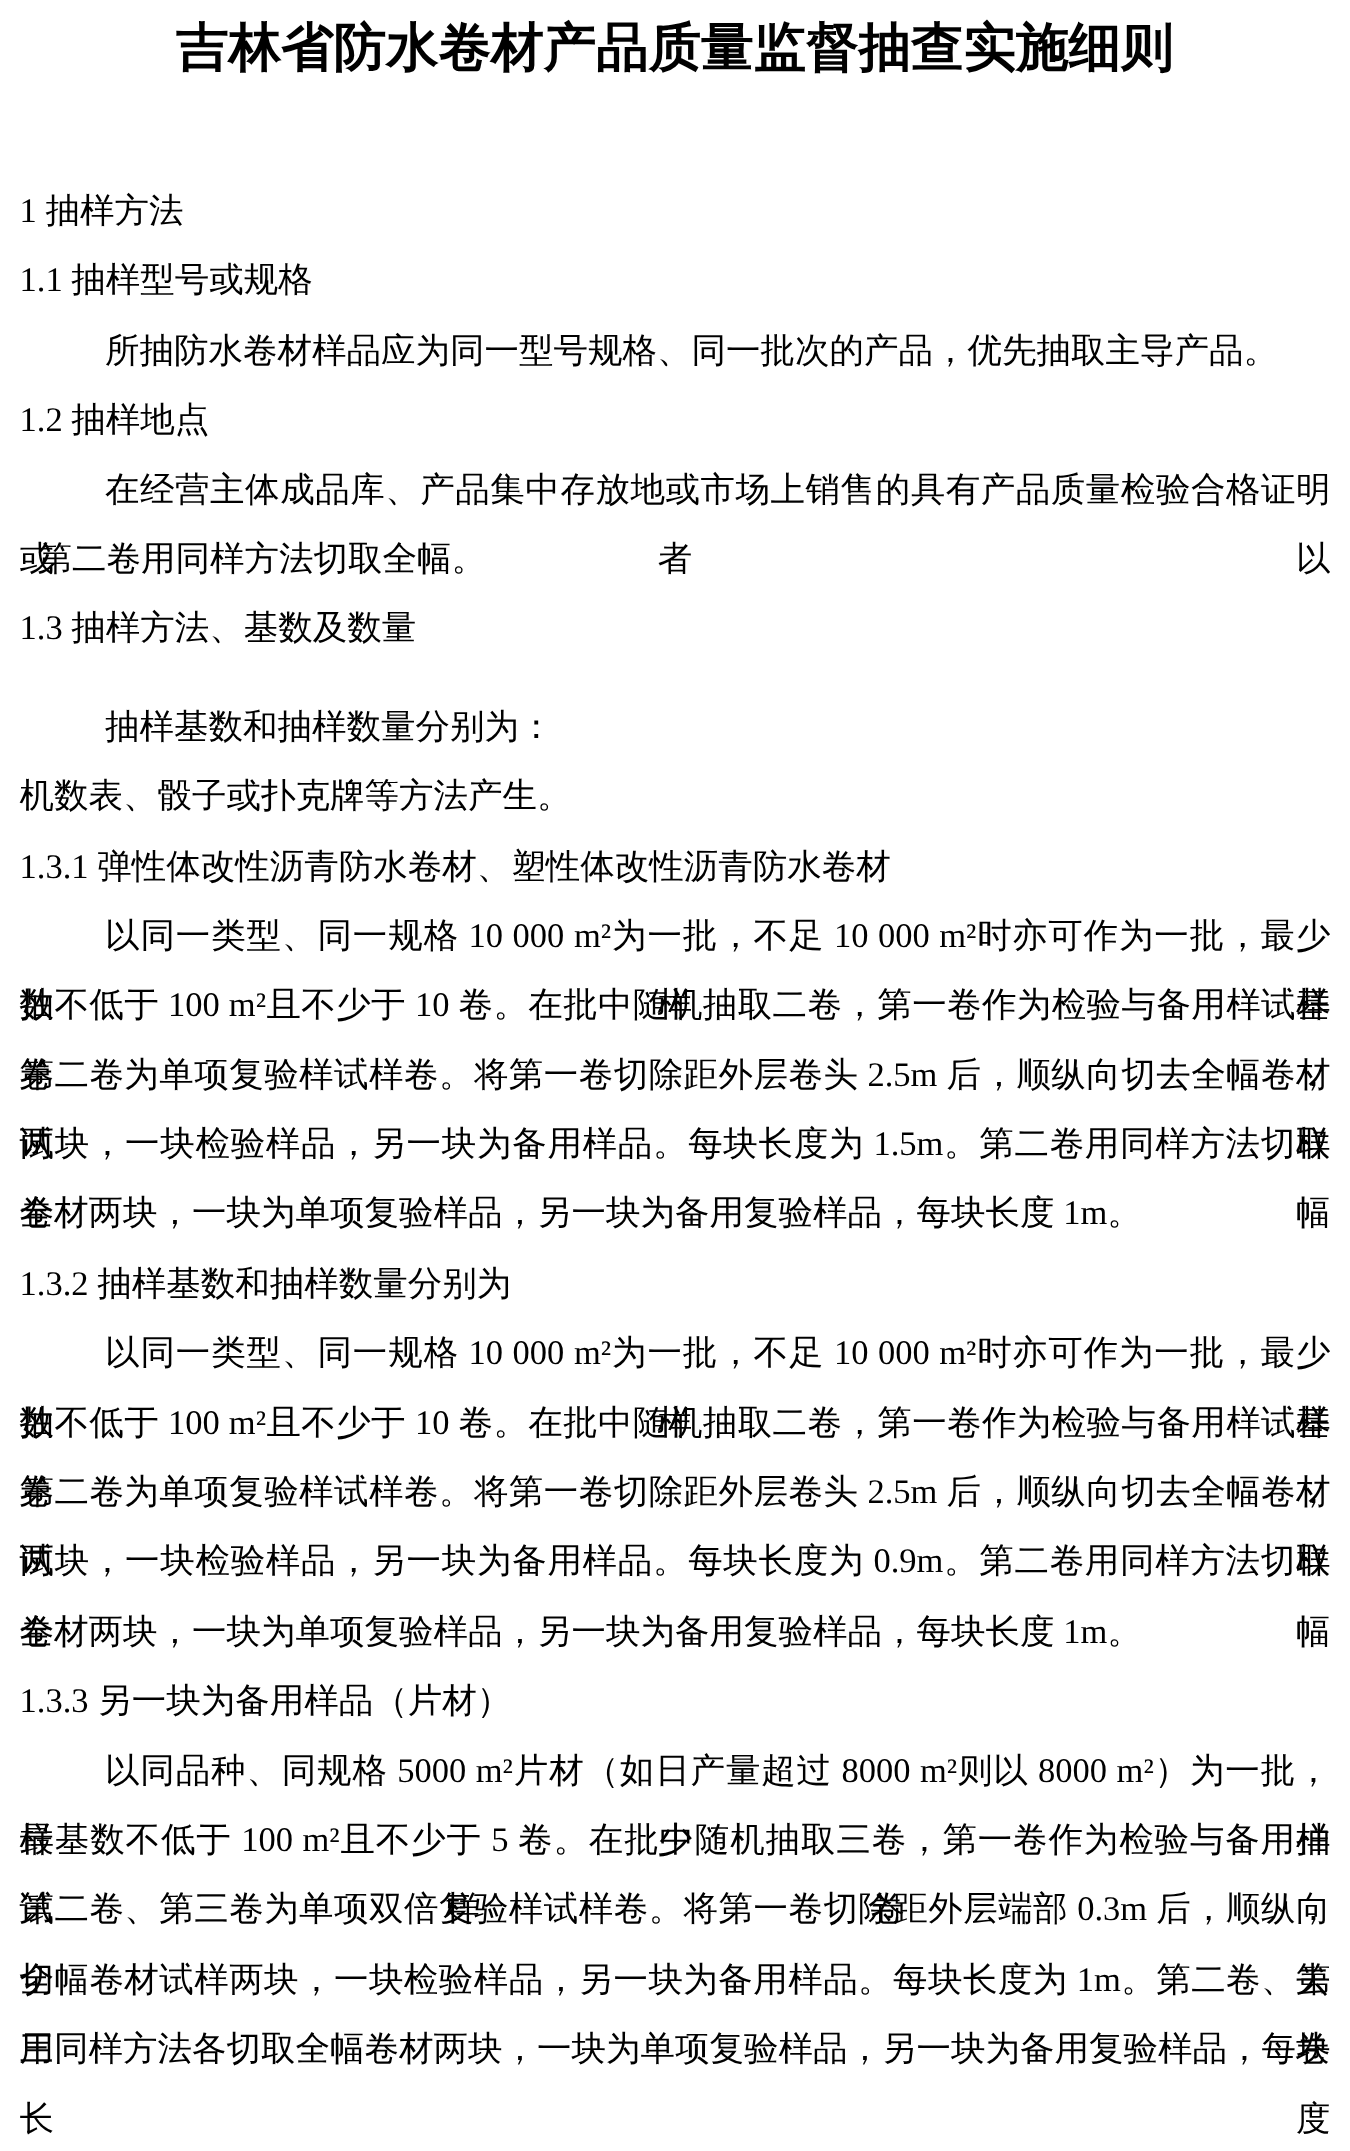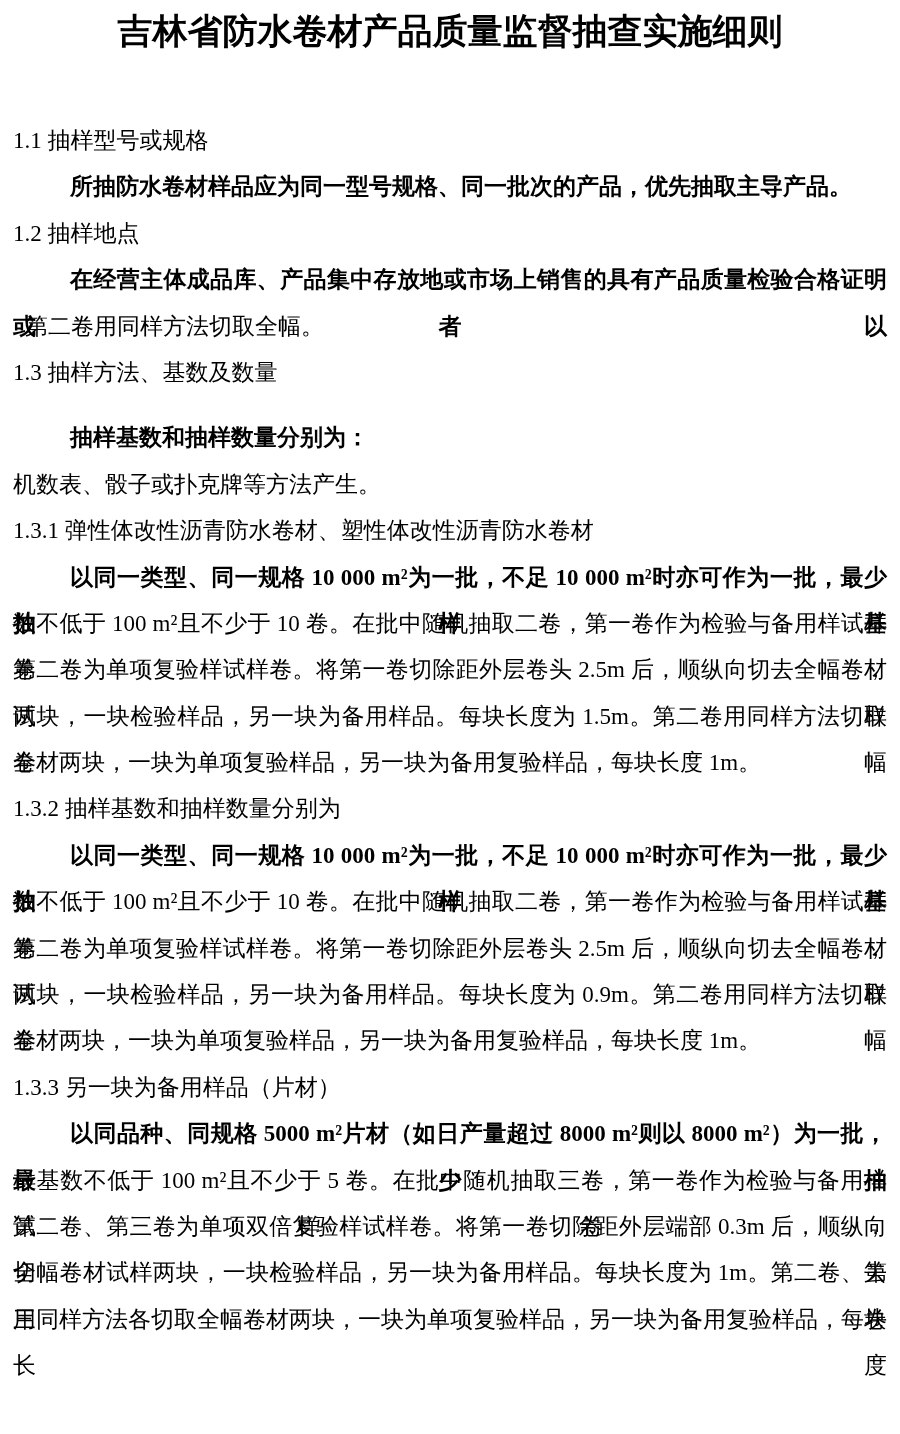--- a/index.html
+++ b/index.html
@@ -41,32 +41,33 @@
     white-space: nowrap;
     overflow: visible;
   }
   
   .j {
     white-space: normal;
     text-align: justify;
     text-align-last: justify;
   }
   
-  .ind { text-indent: 57px; font-weight: bold; }
+  .ind { text-indent: 57px; }
   
   .half { text-indent: 12px; }
   
   .gap { margin-top: 19px; }
 </style>
 </head>
 <body>
 
 <div class="page">
   <h1 class="doc-title">吉林省防水卷材产品质量监督抽查实施细则</h1>
   <div class="content" id="content">
+      <div class="line">1 抽样方法</div>
       <div class="line">1.1 抽样型号或规格</div>
       <div class="line ind">所抽防水卷材样品应为同一型号规格、同一批次的产品，优先抽取主导产品。</div>
       <div class="line">1.2 抽样地点</div>
       <div class="line ind j">在经营主体成品库、产品集中存放地或市场上销售的具有产品质量检验合格证明或者以</div>
       <div class="line half">第二卷用同样方法切取全幅。</div>
       <div class="line">1.3 抽样方法、基数及数量</div>
       <div class="line ind gap">抽样基数和抽样数量分别为：</div>
       <div class="line">机数表、骰子或扑克牌等方法产生。</div>
       <div class="line">1.3.1 弹性体改性沥青防水卷材、塑性体改性沥青防水卷材</div>
       <div class="line ind j">以同一类型、同一规格 10 000 m²为一批，不足 10 000 m²时亦可作为一批，最少抽样基</div>

